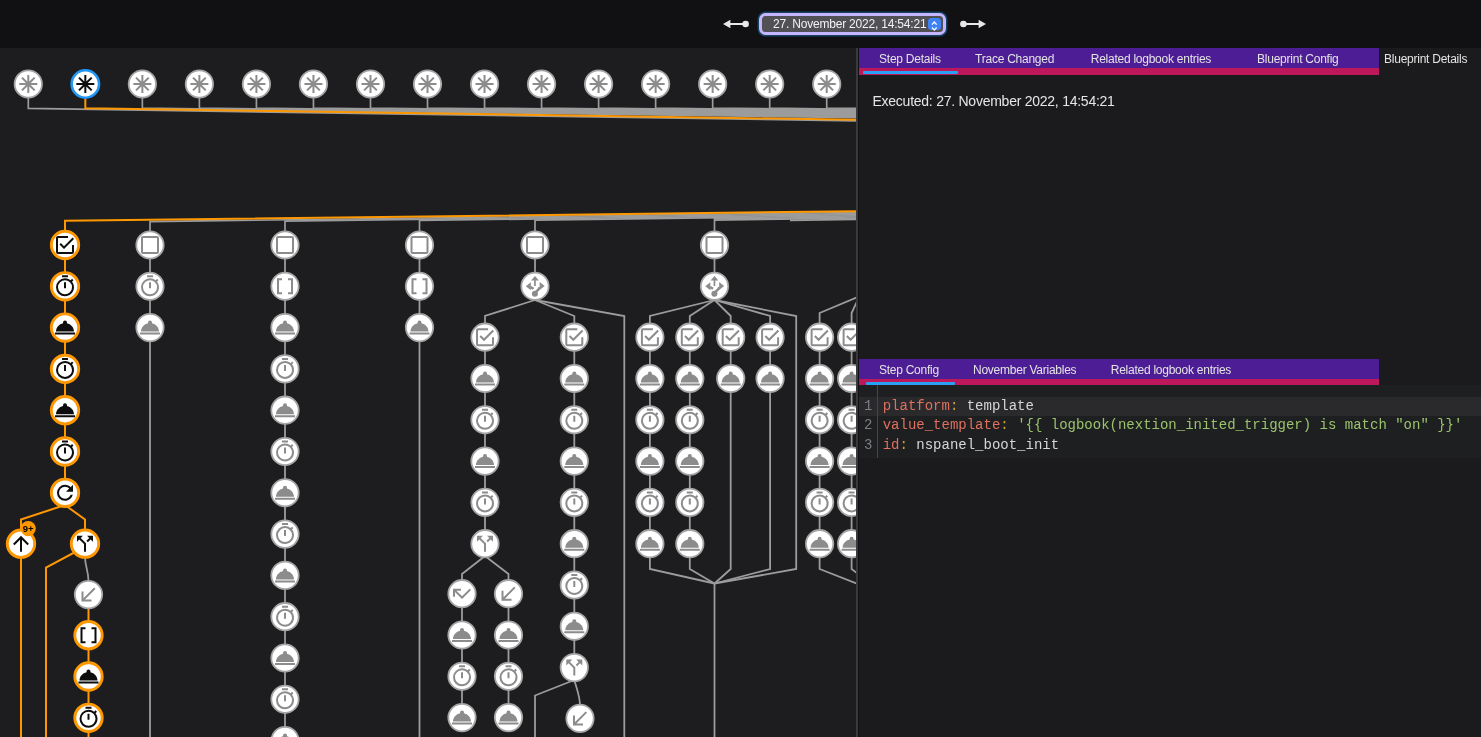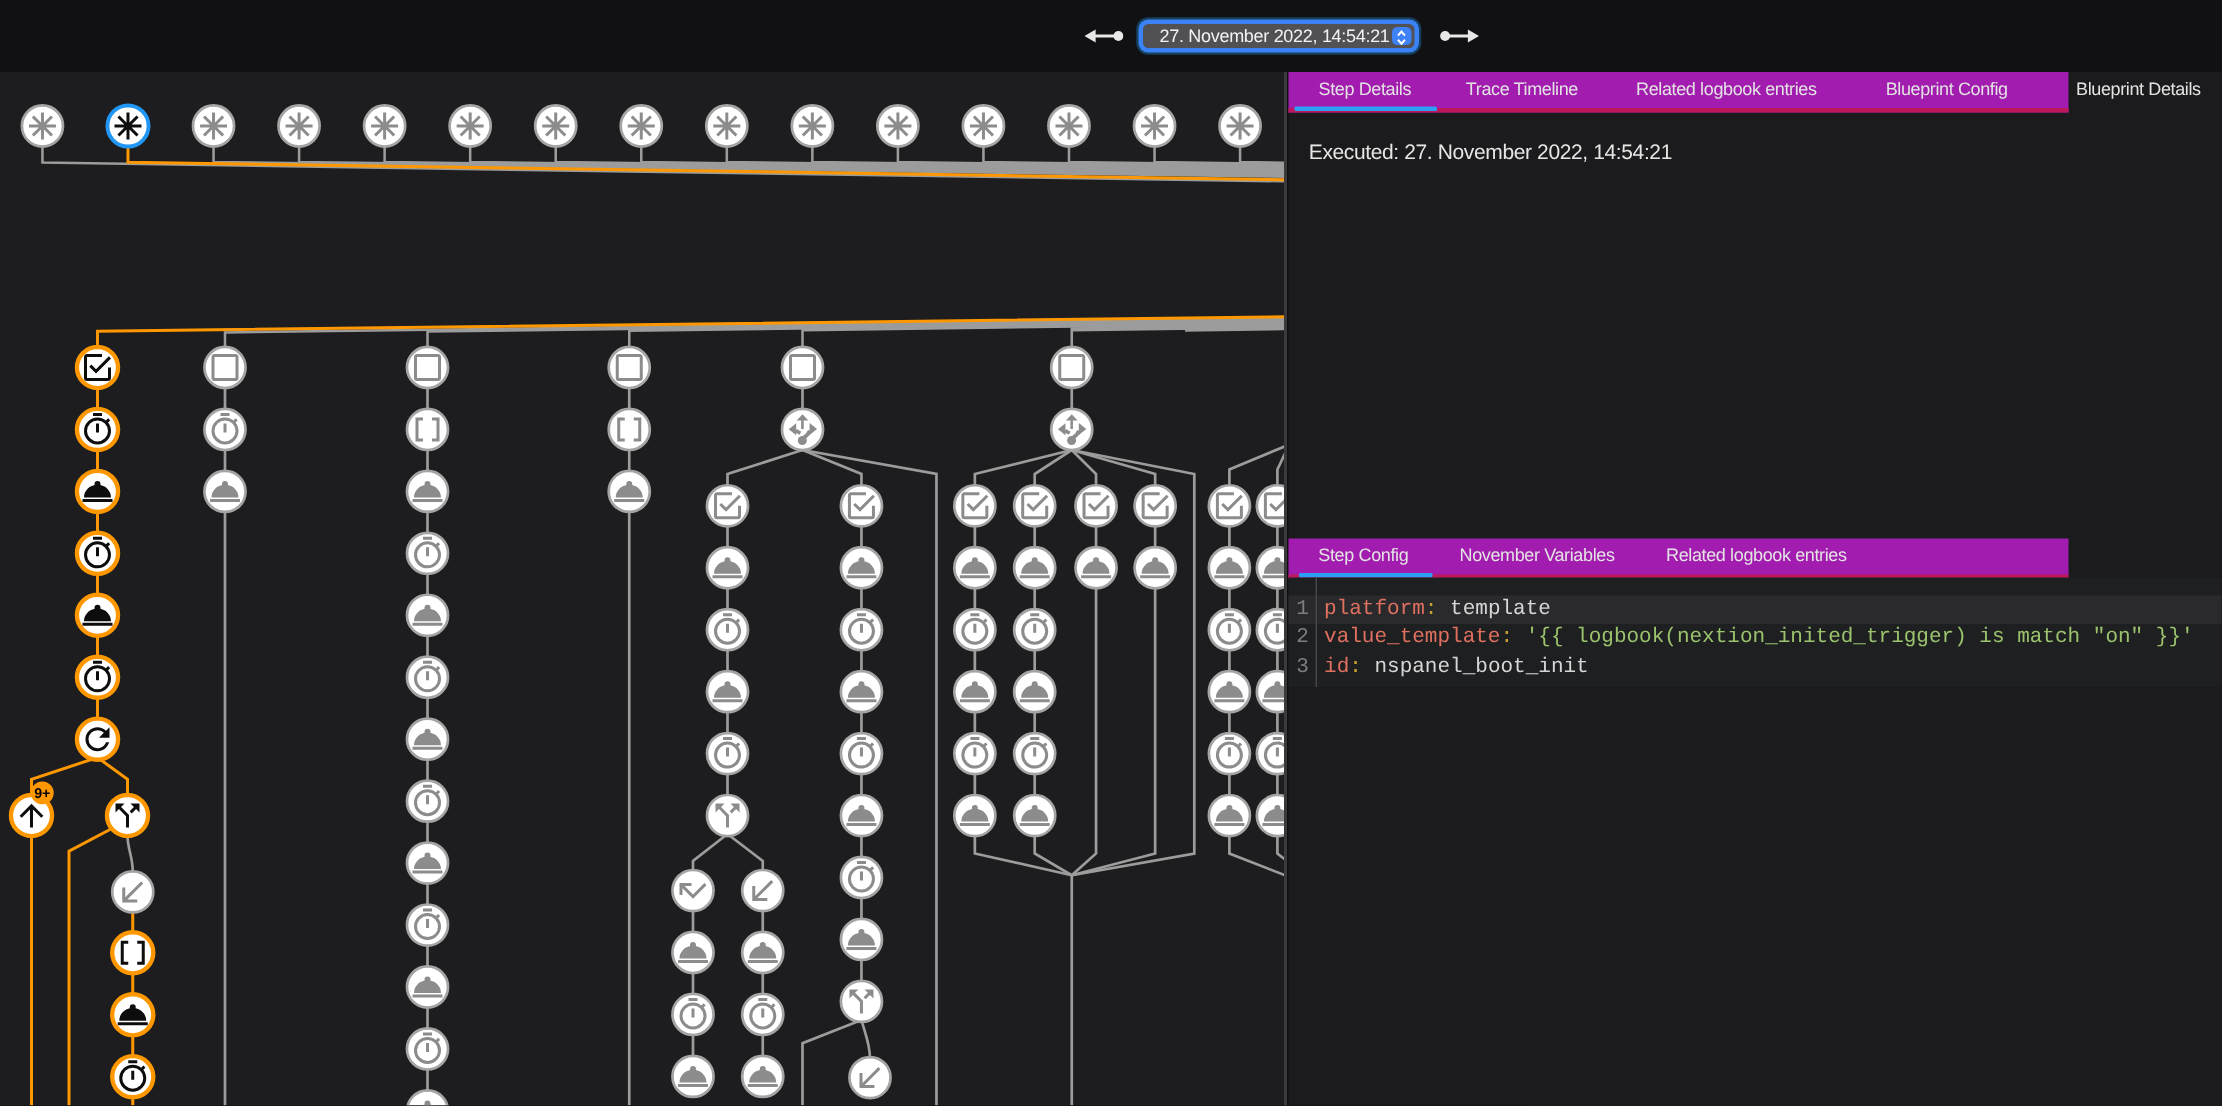--- a/index.html
+++ b/index.html
@@ -1,32 +1,32 @@
 <!DOCTYPE html>
 <html><head><meta charset="utf-8"><style>
 * { margin:0; padding:0; box-sizing:border-box; }
 html,body { width:1481px; height:737px; background:#111113; overflow:hidden;
   font-family:"Liberation Sans", sans-serif; }
 #header { position:absolute; left:0; top:0; width:1481px; height:48px; background:#111113; }
 #graph { position:absolute; left:0; top:48px; width:856.3px; height:689px; background:#1d1d1f; overflow:hidden; }
 #divider { position:absolute; left:856.3px; top:48px; width:2.2px; height:689px; background:#3a3a3d; }
 #panel { position:absolute; left:858.5px; top:48px; width:622.5px; height:689px; background:#1b1b1d; }
-.tabbar { position:absolute; left:0; width:520px; height:26.5px; background:#a21caf; border-bottom:3px solid #be185d; }
+.tabbar { position:absolute; left:0; width:520px; height:26.5px; background:#4c1d95; border-bottom:7px solid #be185d; }
 .tab { position:absolute; top:0; height:26px; line-height:23.5px; color:#e3e3e3; font-size:12px; letter-spacing:-0.25px; text-align:center; transform:translateX(-50%); white-space:nowrap; }
 .underline { position:absolute; height:3px; background:#2ba0f4; border-radius:1px; }
 #executed { position:absolute; left:14px; top:45px; color:#e6e6e6; font-size:14px; letter-spacing:-0.25px; }
 
 #code { position:absolute; left:0; top:336.5px; width:622.5px; height:73.5px; background:#1e1f21; font-family:"Liberation Mono", monospace; font-size:14px; }
 .crow { position:absolute; left:0; width:622.5px; height:19.2px; line-height:19.2px; white-space:pre; padding-left:24.2px; color:#d6d6d6; }
 .lnum { position:absolute; left:0; top:0; width:14px; text-align:right; color:#7b7e83; }
 #gutterline { position:absolute; left:18.5px; top:0; width:1px; height:73.5px; background:#45454a; }
 .key { color:#e0705f; } .col { color:#caa231; } .str { color:#9bc36d; }
 
 #sel { position:absolute; left:759px; top:13px; width:187px; height:22px; border-radius:6.5px;
-  background:#515155; border:3px solid #3b82f6; box-shadow:0 0 0 1.5px #16405f; }
+  background:#515155; border:3px solid #c4b5fd; box-shadow:0 0 0 1.5px #16405f; }
 #seltext { position:absolute; left:11px; top:0.5px; color:#f2f2f4; font-size:12px; letter-spacing:-0.2px; line-height:15.5px; white-space:nowrap; }
 #selbtn { position:absolute; right:2.5px; top:2.2px; width:12.6px; height:12.2px; border-radius:3.5px; background:#3f82f7; }
 </style></head>
 <body>
 <div id="header">
   <svg width="26" height="18" viewBox="0 0 26 18" style="position:absolute;left:723px;top:15px">
     <line x1="3" y1="9" x2="22.6" y2="9" stroke="#e8e8e8" stroke-width="2"></line>
     <polygon points="0,9 7.4,4.7 7.4,13.3" fill="#e8e8e8"></polygon>
     <circle cx="22.6" cy="9" r="3.3" fill="#e8e8e8"></circle>
   </svg>
@@ -317,21 +317,21 @@
 <circle cx="851.6" cy="502.4" r="13.7" fill="#fff" stroke="#a4a4a4" stroke-width="1.8"></circle>
 <path transform="translate(839.6,490.4)" d="M12,20A7,7 0 0,1 5,13A7,7 0 0,1 12,6A7,7 0 0,1 19,13A7,7 0 0,1 12,20M19.03,7.39L20.45,5.97C20,5.46 19.55,5 19.04,4.56L17.62,6C16.07,4.74 14.12,4 12,4A9,9 0 0,0 3,13A9,9 0 0,0 12,22C17,22 21,17.97 21,13C21,10.88 20.26,8.93 19.03,7.39M11,14H13V8H11M15,1H9V3H15V1Z" fill="#8c8c8c"></path>
 <circle cx="851.6" cy="543.7" r="13.7" fill="#fff" stroke="#a4a4a4" stroke-width="1.8"></circle>
 <path transform="translate(839.6,531.7)" d="M12,5A2,2 0 0,1 14,7C14,7.24 13.96,7.47 13.88,7.69C17.95,8.5 21,11.91 21,16H3C3,11.91 6.05,8.5 10.12,7.69C10.04,7.47 10,7.24 10,7A2,2 0 0,1 12,5M22,19H2V17H22V19Z" fill="#8c8c8c"></path>
   </svg>
 </div>
 <div id="divider"></div>
 <div id="panel">
   <div class="tabbar" style="top:0">
     <div class="tab" style="left:51.4px">Step Details</div>
-    <div class="tab" style="left:156.1px">Trace Timeline</div>
+    <div class="tab" style="left:156.1px">Trace Changed</div>
     <div class="tab" style="left:292.4px">Related logbook entries</div>
     <div class="tab" style="left:439.3px">Blueprint Config</div>
     <div class="tab" style="left:567.1px">Blueprint Details</div>
     <div class="underline" style="left:4px; top:23px; width:95px"></div>
   </div>
   <div id="executed">Executed: 27. November 2022, 14:54:21</div>
   <div class="tabbar" style="top:311px">
     <div class="tab" style="left:50.4px">Step Config</div>
     <div class="tab" style="left:166.2px">November Variables</div>
     <div class="tab" style="left:312.4px">Related logbook entries</div>

